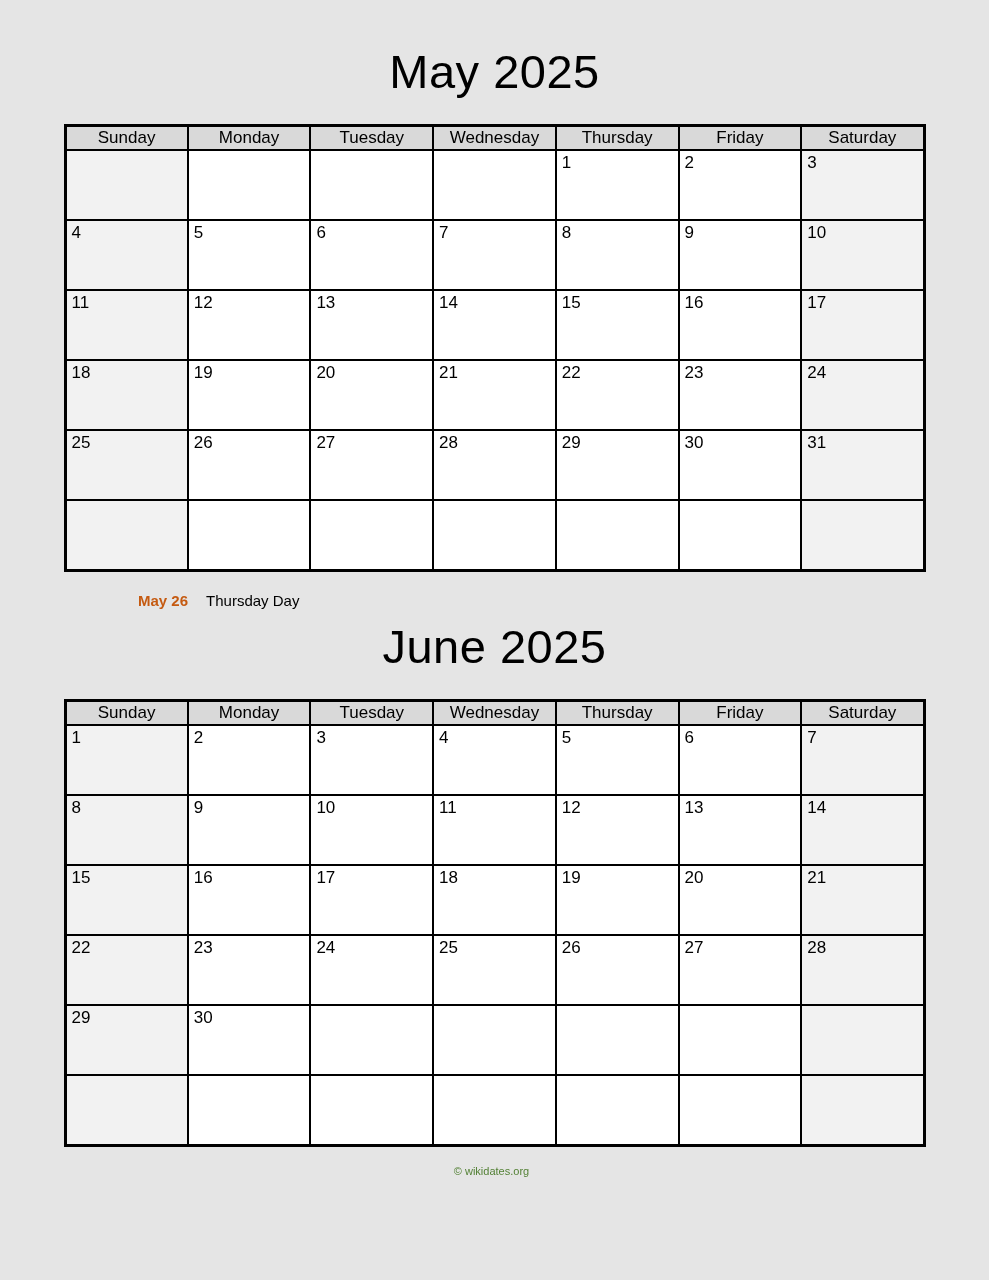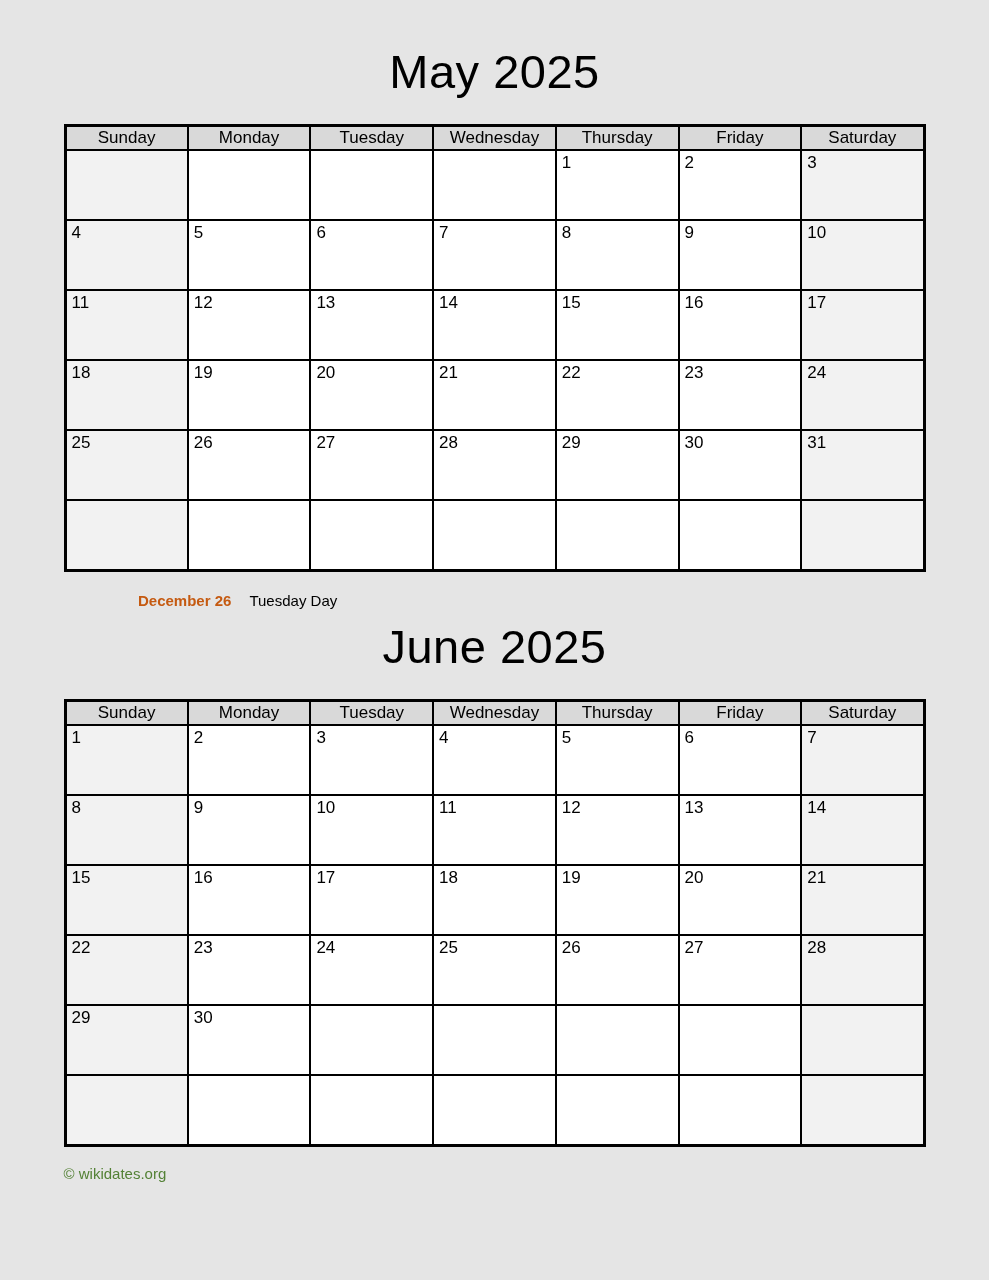--- a/index.html
+++ b/index.html
@@ -75,22 +75,22 @@
     font-weight: 700;
     color: var(--holiday-color);
     margin-right: 18px;
   }
   .note .note-label {
     color: var(--text-color);
   }
   footer.page-footer {
     width: 862px;
     margin: 18px auto 0 auto;
-    text-align: left;
-    font-size: 15px;
+    text-align: center;
+    font-size: 11px;
     color: var(--footer-color);
     padding-right: 6px;
   }
 </style>
 </head>
 <body>
 
 <div class="page">
 
   <section>
@@ -158,21 +158,21 @@
             <td></td>
             <td></td>
             <td></td>
             <td></td>
             <td></td>
             <td class="weekend"></td>
           </tr>
         </tbody>
       </table>
     <p class="note">
-      <span class="note-date">December 26</span><span class="note-label">Tuesday Day</span>
+      <span class="note-date">May 26</span><span class="note-label">Thursday Day</span>
     </p>
   </section>
 
   <section>
     <h1 class="month-title second">June 2025</h1>
     <table class="calendar">
         <thead>
           <tr>
             <th>Sunday</th>
             <th>Monday</th>

